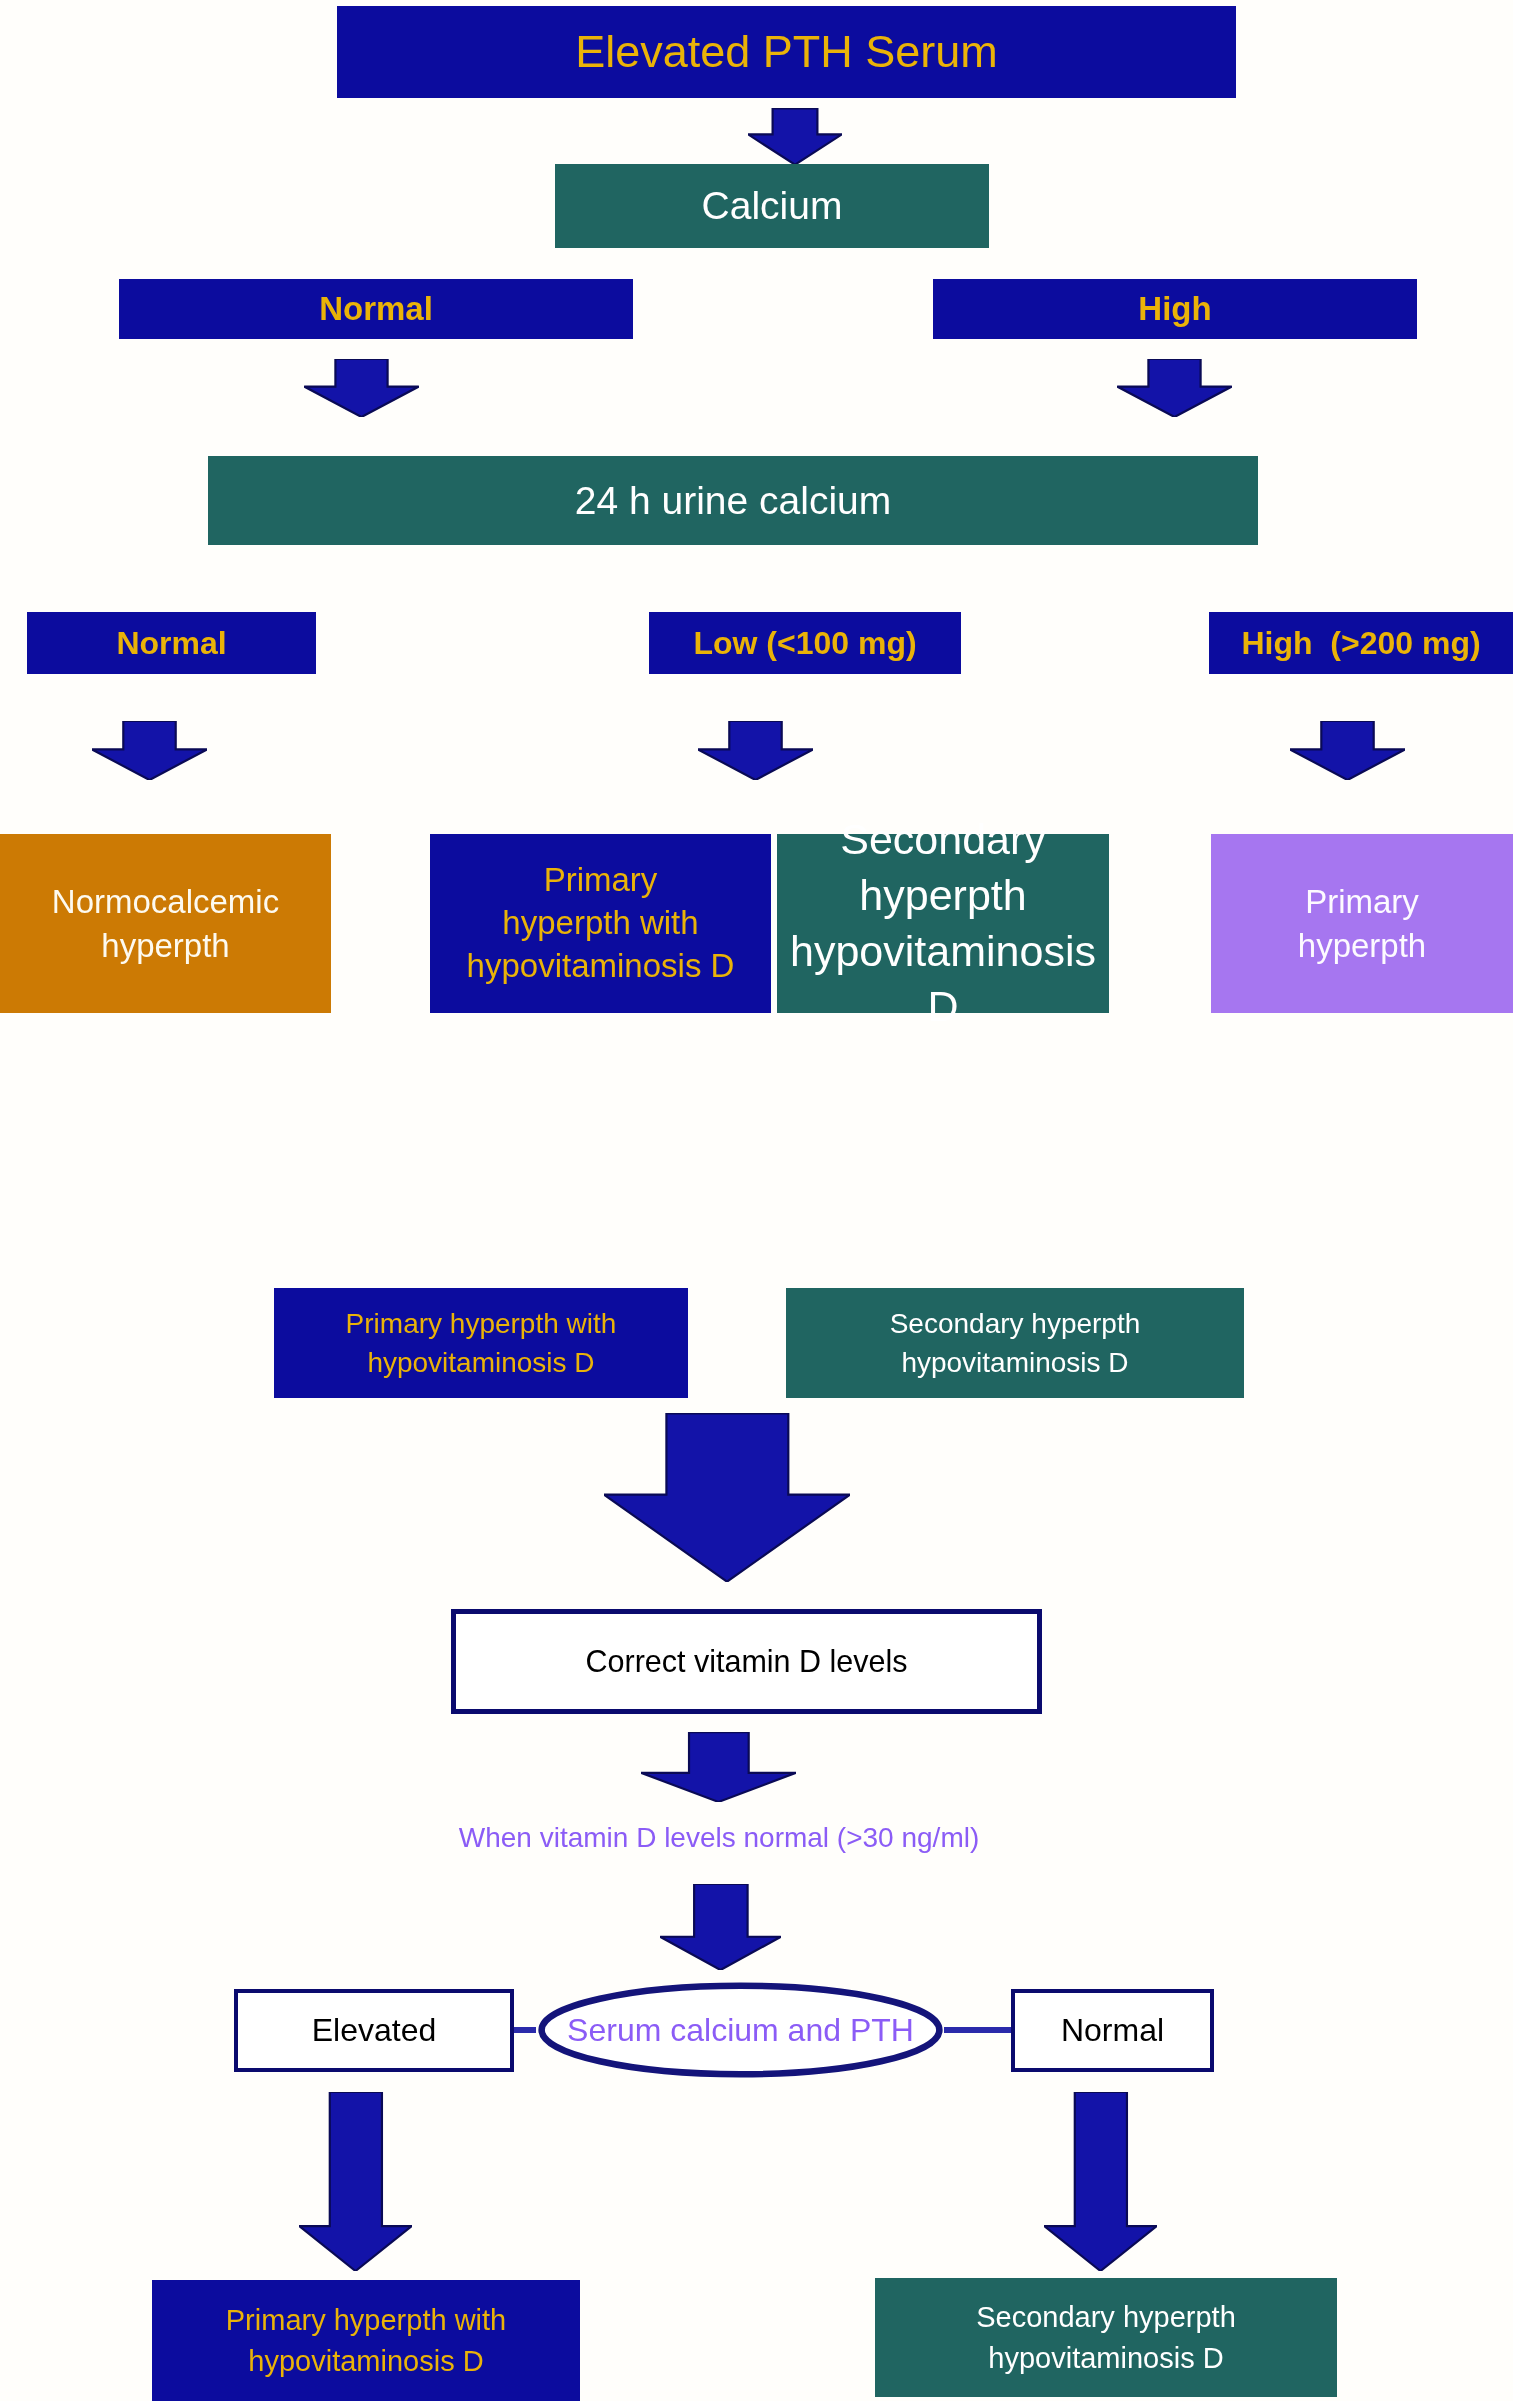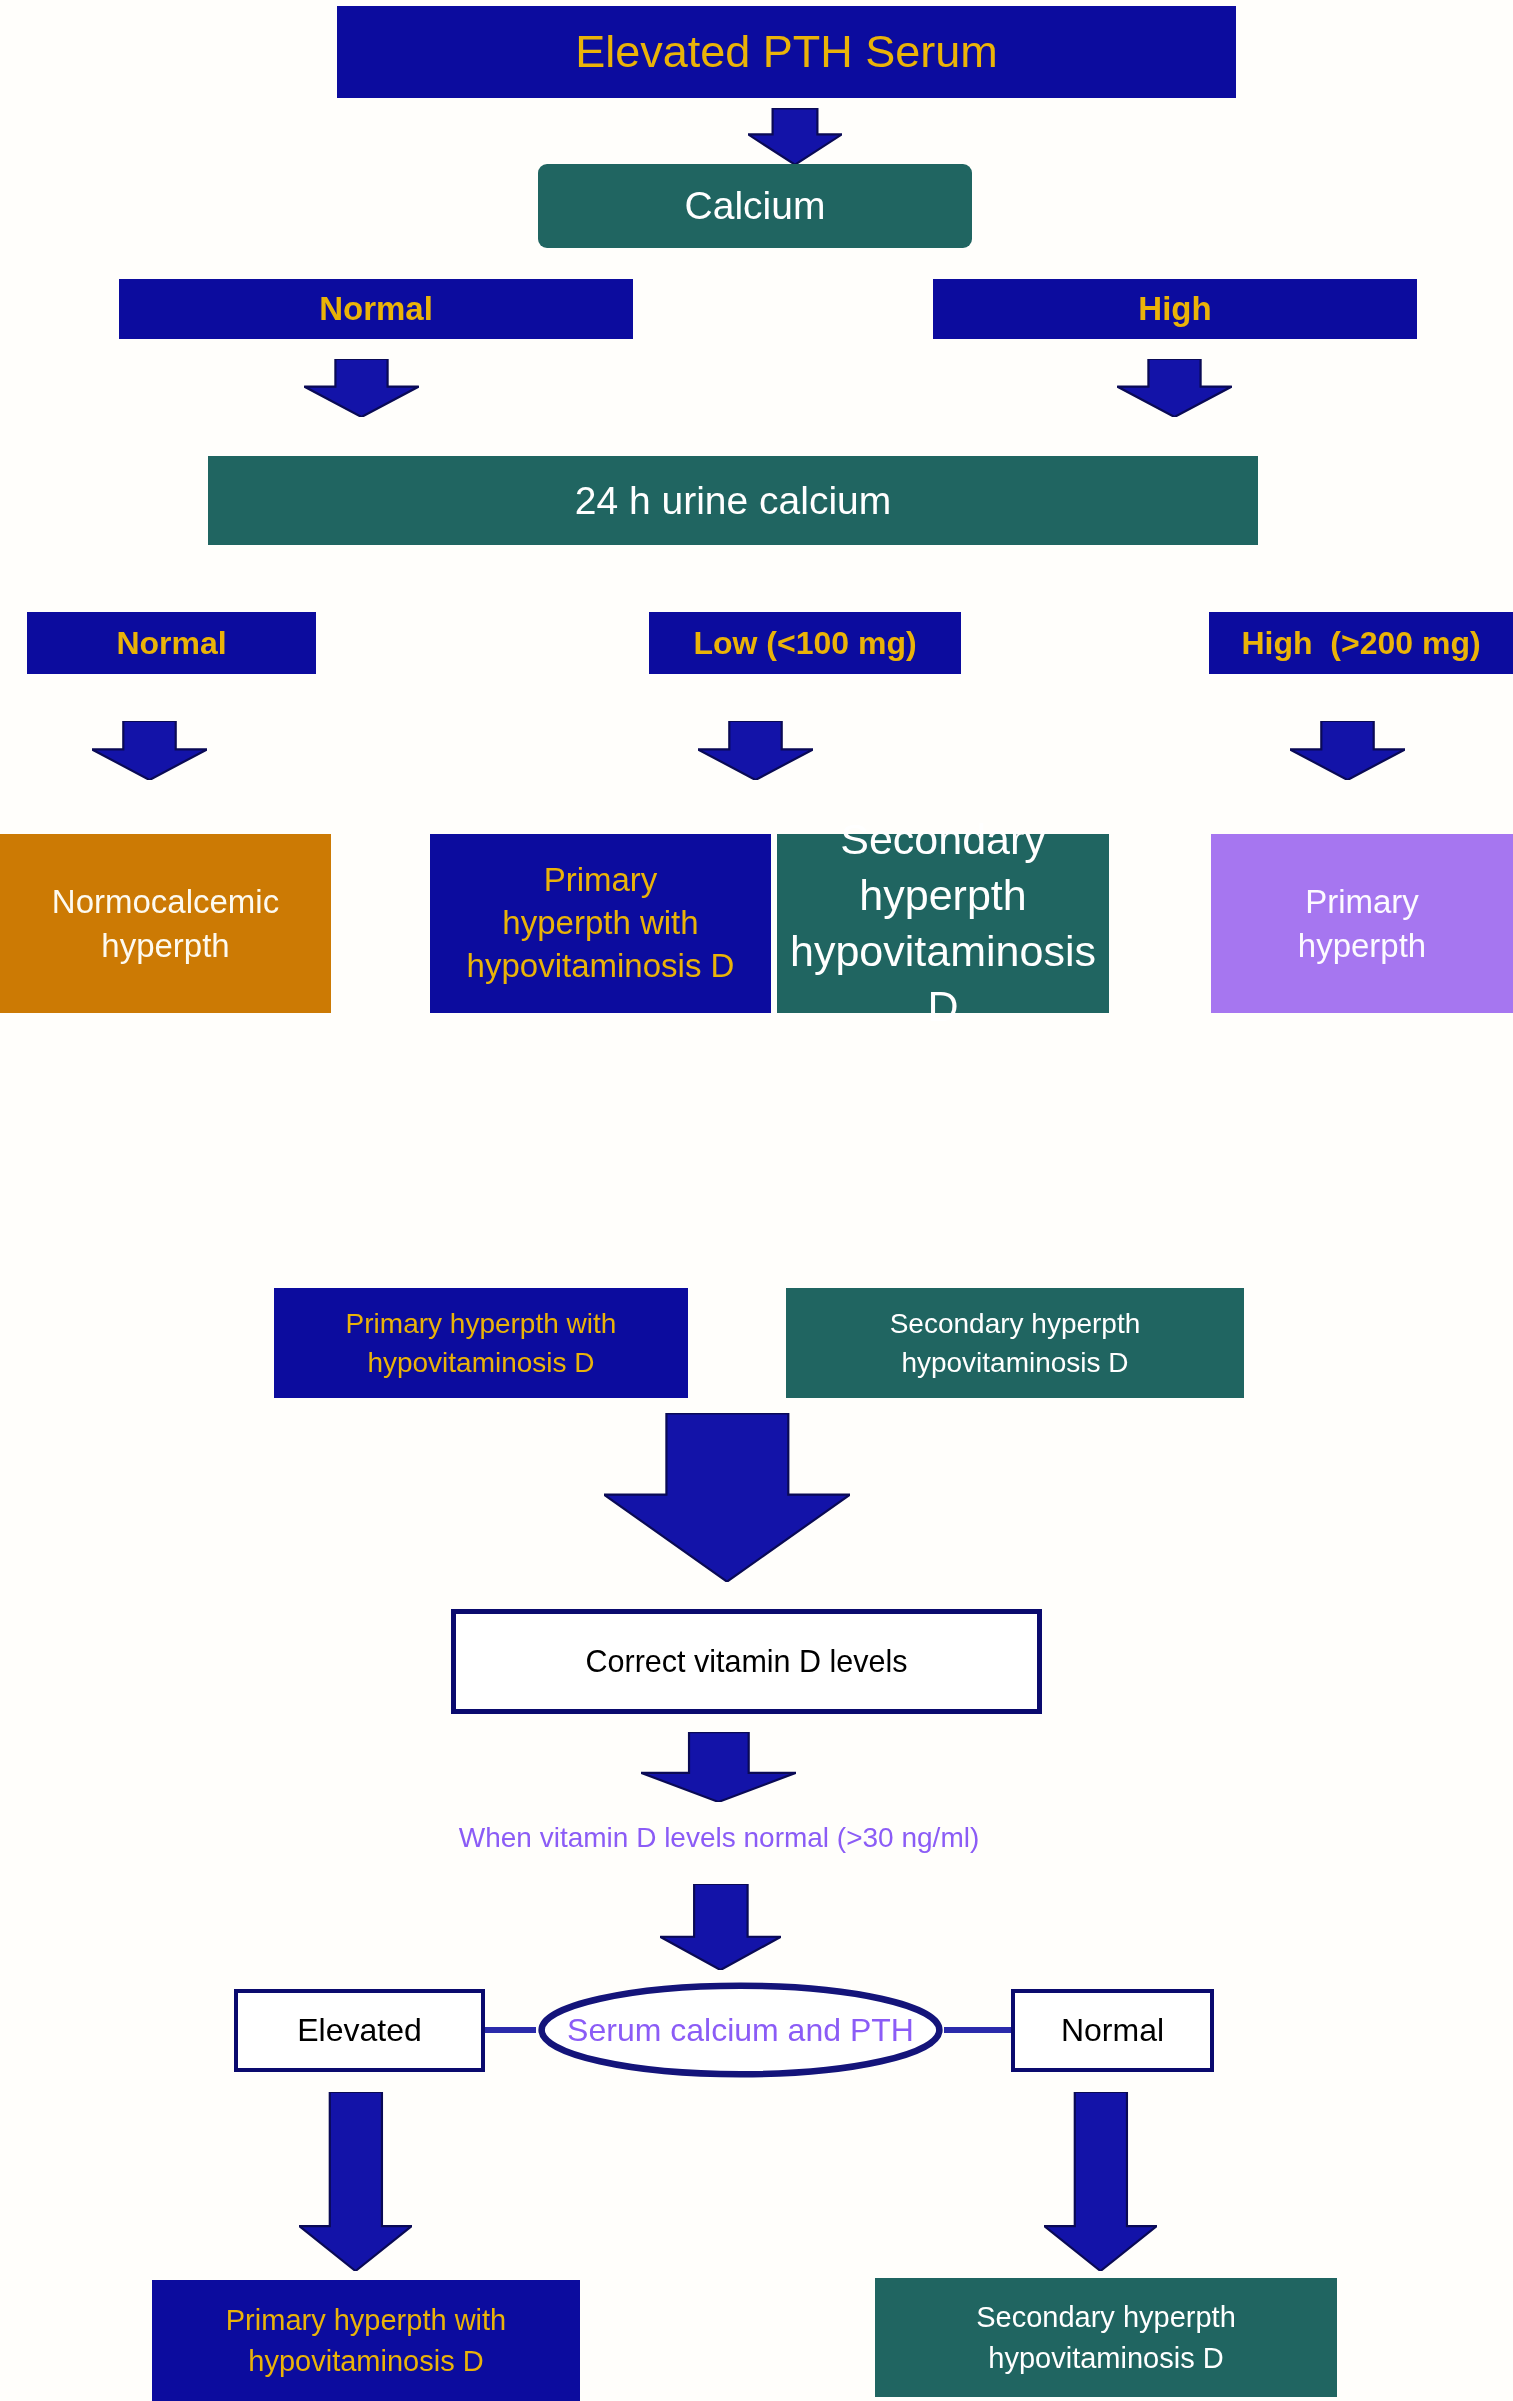--- a/index.html
+++ b/index.html
@@ -49,21 +49,21 @@
 <div class="canvas">
 
   <div class="abs box navy" style="left:337px;top:5.8px;width:899px;height:92px;font-size:45px;">
     <span class="label">Elevated PTH Serum</span>
   </div>
 
   <svg class="abs arrow" style="left:748px;top:108px;" width="94" height="57" viewBox="0 0 130 78">
     <polygon points="34,0 96,0 96,36 130,36 65,78 0,36 34,36"></polygon>
   </svg>
 
-  <div class="abs box teal" style="left:538px;top:164px;width:434px;height:84px;font-size:39px;border-radius:9px;">
+  <div class="abs box teal" style="left:555px;top:164px;width:434px;height:84px;font-size:39px;">
     <span class="label">Calcium</span>
   </div>
 
   <div class="abs box navy bold" style="left:119px;top:279px;width:514px;height:60px;font-size:33px;">
     <span class="label">Normal</span>
   </div>
   <div class="abs box navy bold" style="left:933px;top:279px;width:484px;height:60px;font-size:33px;">
     <span class="label">High</span>
   </div>
 
@@ -142,21 +142,21 @@
     <span class="label">When vitamin D levels normal (&gt;30 ng/ml)</span>
   </div>
 
   <svg class="abs arrow" style="left:660px;top:1884px;" width="121" height="86" viewBox="0 0 167 119">
     <polygon points="47,0 121,0 121,73 167,73 83.5,119 0,73 47,73"></polygon>
   </svg>
 
   <div class="abs connector" style="left:482px;top:2027px;width:54px;"></div>
   <div class="abs connector" style="left:944px;top:2027px;width:70px;"></div>
 
-  <div class="abs box outline-box" style="left:234px;top:1989px;width:251px;height:83px;font-size:32px;">
+  <div class="abs box outline-box" style="left:234px;top:1989px;width:280px;height:83px;font-size:32px;">
     <span class="label">Elevated</span>
   </div>
 
   <svg class="abs" style="left:530px;top:1979px;" width="421" height="102" viewBox="0 0 580 140">
     <ellipse cx="290" cy="70" rx="274" ry="61" fill="#ffffff" stroke="#14147a" stroke-width="9"></ellipse>
   </svg>
   <div class="abs box plain-text" style="left:530px;top:1979px;width:421px;height:102px;font-size:32px;justify-content:center;">
     <span class="label">Serum calcium and PTH</span>
   </div>
 

